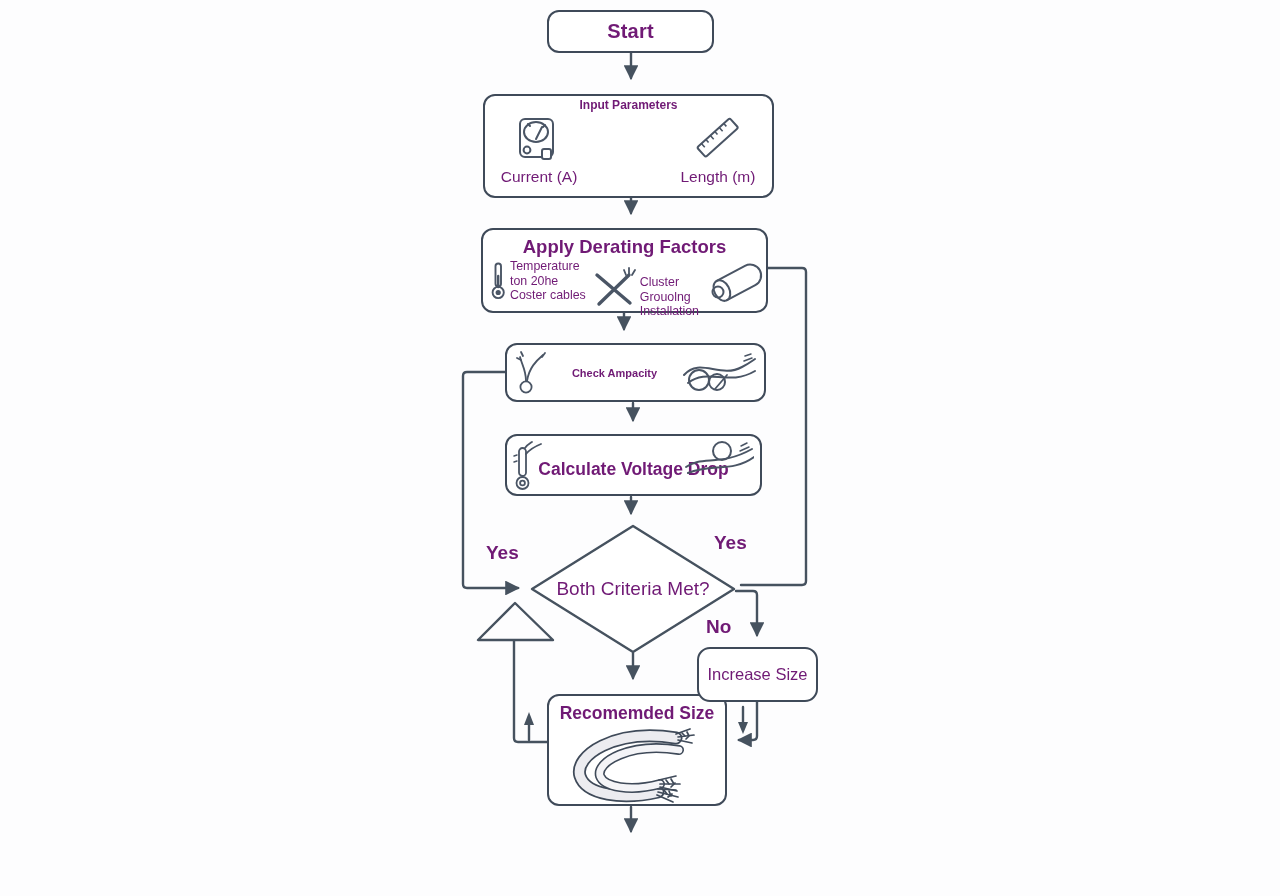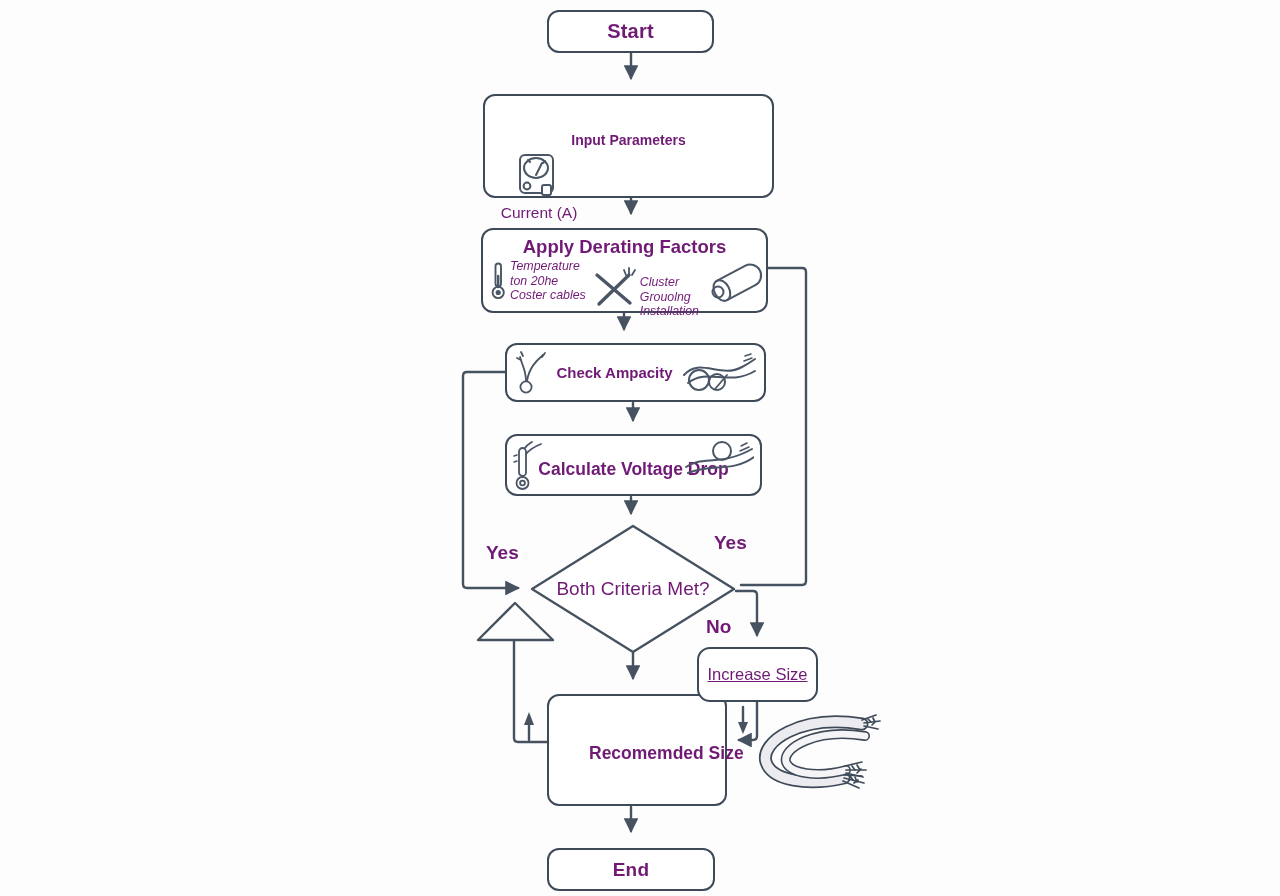--- a/index.html
+++ b/index.html
@@ -21,30 +21,30 @@
   }
   .node-title{font-weight:bold;text-align:center;}
   .lbl{position:absolute;z-index:3;font-weight:bold;font-size:19px;}
   .icon svg{display:block;}
   
   .param-cols{display:flex;justify-content:space-between;padding:4px 10px 0 10px;}
   .param-col{display:flex;flex-direction:column;align-items:center;width:33%;}
   .param-col .icon{height:46px;display:flex;align-items:flex-end;justify-content:center;}
   .param-label{font-size:15.5px;margin-top:6px;white-space:nowrap;text-align:right;}
   
-  .derate-row{display:flex;align-items:flex-start;padding:1px 8px 0 8px;gap:4px;font-style:italic;}
+  .derate-row{display:flex;align-items:flex-start;padding:1px 8px 0 8px;gap:4px;}
   .derate-text{font-size:12.4px;line-height:14.5px;white-space:nowrap;}
   
   .mid-row{display:flex;align-items:center;justify-content:space-between;height:100%;padding:0 8px;box-sizing:border-box;}
   .diamond-label{
     position:absolute;z-index:3;text-align:center;
     font-weight:normal;font-size:19px;
   }
-  .increase{display:flex;align-items:center;justify-content:center;font-size:16.5px;border-radius:13px;text-decoration:underline;}
-  .recommended{display:flex;flex-direction:row;align-items:center;padding-left:40px;}
+  .increase{display:flex;align-items:center;justify-content:center;font-size:16.5px;border-radius:13px;}
+  .recommended{display:flex;flex-direction:column;align-items:center;}
 </style>
 </head>
 <body>
 
 <div id="canvas">
 
   <svg id="wires" width="1280" height="896" viewBox="0 0 1280 896">
     <defs>
       <marker id="ah" viewBox="0 0 10 10" refX="8.6" refY="5" markerWidth="6.2" markerHeight="6.2" orient="auto-start-reverse">
         <path d="M0 0 L10 5 L0 10 Z" fill="#46525f"></path>
@@ -85,35 +85,46 @@
 
       <polygon points="633,526 734,589 633,652 532,589" fill="#ffffff" stroke-linejoin="round"></polygon>
     </g>
   </svg>
 
   <div class="node terminal" style="left:547px;top:10px;width:167px;height:43px;">
     <span>Start</span>
   </div>
 
   <div class="node" style="left:483px;top:94px;width:291px;height:104px;">
-    <div class="node-title" style="font-size:14px;padding-top:2px;margin-top:34px;">Input Parameters</div>
+    <div class="node-title" style="font-size:12px;padding-top:2px;">Input Parameters</div>
     <div class="param-cols">
       <div class="param-col">
         <span class="icon">
           <svg width="46" height="46" viewBox="0 0 46 46" fill="none" stroke="#4a5565" stroke-width="2" stroke-linecap="round">
             <rect x="4" y="3" width="33" height="38" rx="5"></rect>
             <ellipse cx="20" cy="16" rx="12" ry="10"></ellipse>
             <path d="M20 23 L26 11"></path>
             <path d="M14 10 l-2 -2 M27 11 l2 -2"></path>
             <circle cx="11" cy="34" r="3.4"></circle>
             <rect x="26" y="33" width="9" height="10" rx="2" fill="#ffffff"></rect>
           </svg>
         </span>
         <span class="param-label">Current (A)</span>
       </div>
+      <div class="param-col">
+        <span class="icon">
+          <svg width="50" height="48" viewBox="0 0 50 48" fill="none" stroke="#4a5565" stroke-width="2" stroke-linejoin="round">
+            <g transform="rotate(-42 25 24)">
+              <rect x="3" y="17" width="44" height="13" rx="2"></rect>
+              <path d="M9 17 v5 M15 17 v4 M21 17 v5 M27 17 v4 M33 17 v5 M39 17 v4" stroke-width="1.6"></path>
+            </g>
+          </svg>
+        </span>
+        <span class="param-label">Length (m)</span>
+      </div>
     </div>
   </div>
 
   <div class="node" style="left:481px;top:228px;width:287px;height:85px;">
     <div class="node-title" style="font-size:18.5px;padding-top:6px;">Apply Derating Factors</div>
     <div class="derate-row">
       <span class="icon" style="margin-top:2px;">
         <svg width="15" height="40" viewBox="0 0 15 40" fill="none" stroke="#4a5565" stroke-width="1.9" stroke-linecap="round">
           <rect x="4.5" y="2.5" width="5.5" height="23" rx="2.7"></rect>
           <circle cx="7.2" cy="31.5" r="5.6"></circle>
@@ -153,21 +164,21 @@
   <div class="node" style="left:505px;top:343px;width:261px;height:59px;">
     <div class="mid-row">
       <span class="icon">
         <svg width="32" height="46" viewBox="0 0 32 46" fill="none" stroke="#4a5565" stroke-width="1.8" stroke-linecap="round">
           <circle cx="11" cy="37" r="5.6"></circle>
           <path d="M11 31 C11 20 7 15 5 7"></path>
           <path d="M12 31 C14 18 21 11 28 5"></path>
           <path d="M6 10 l-4 -2 M8 6 l-2 -4 M27 7 l3 -4"></path>
         </svg>
       </span>
-      <span class="node-title" style="font-size:15px;">Check Ampacity</span>
+      <span class="node-title" style="font-size:11px;">Check Ampacity</span>
       <span class="icon">
         <svg width="74" height="48" viewBox="0 0 74 48" fill="none" stroke="#4a5565" stroke-width="2" stroke-linecap="round">
           <path d="M2 26 C18 8 38 30 60 18 C66 15 70 12 73 10"></path>
           <path d="M6 34 C26 18 46 38 73 22"></path>
           <circle cx="17" cy="31" r="10"></circle>
           <circle cx="35" cy="33" r="8"></circle>
           <path d="M33 40 L45 26" stroke-width="1.8"></path>
           <path d="M62 12 l8 -3 m-7 -2 l6 -2" stroke-width="1.5"></path>
         </svg>
       </span>
@@ -227,17 +238,14 @@
           <path d="M106 64 l3 4 M111 65 l2 5 M110 71 l4 -3"></path>
         </g>
       </svg>
     </span>
   </div>
 
   <div class="node increase" style="left:697px;top:647px;width:121px;height:55px;">
     <span>Increase Size</span>
   </div>
 
-  <div class="node terminal" style="left:547px;top:848px;width:168px;height:43px;font-size:19px;">
-    <span>End</span>
-  </div>
 
 </div>
 
 </body></html>

